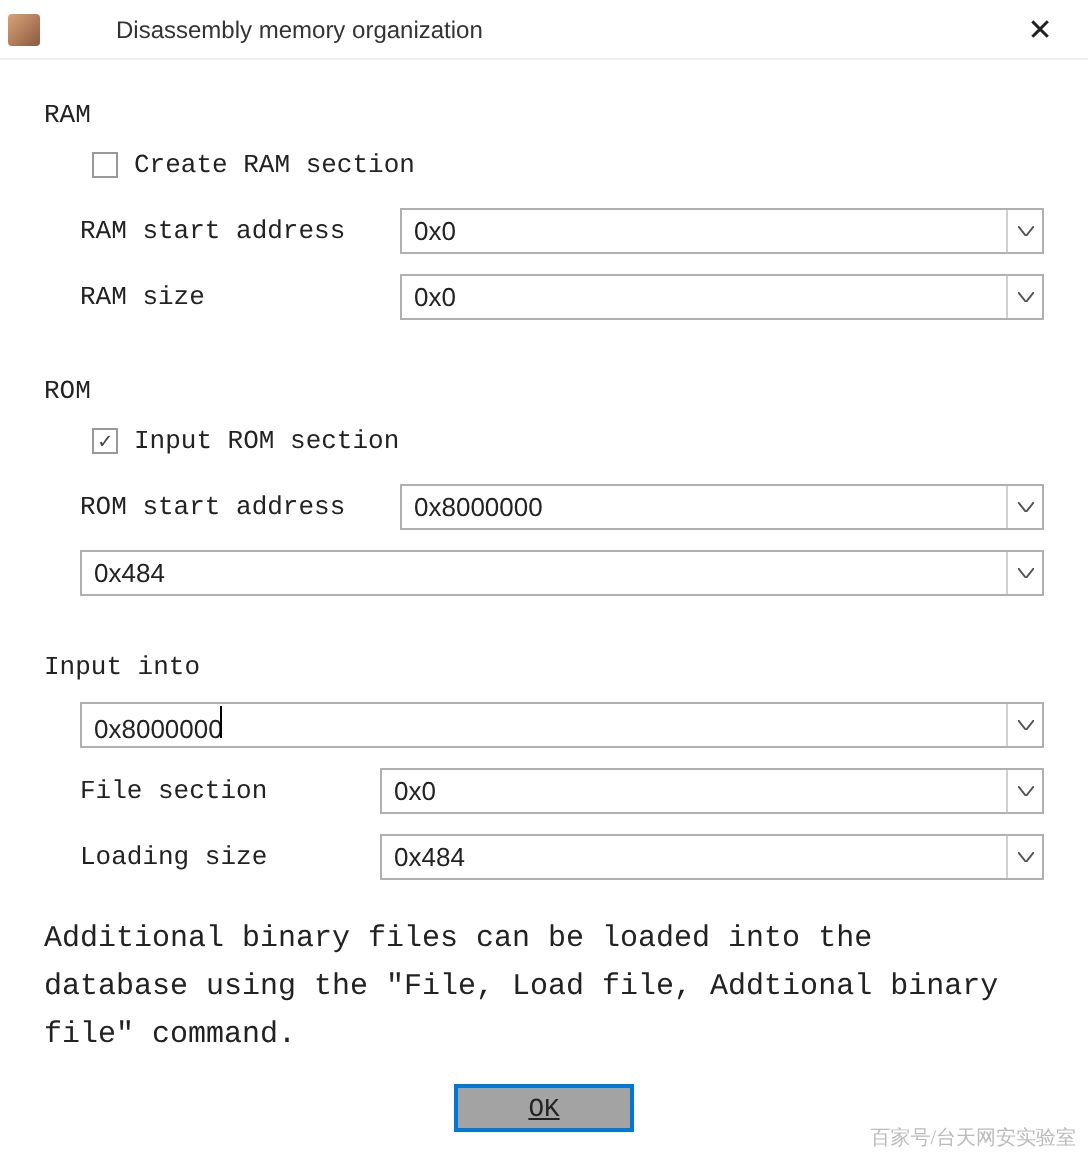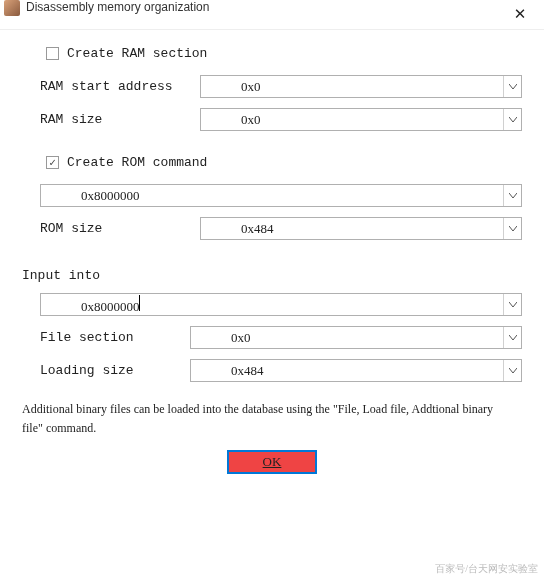--- a/index.html
+++ b/index.html
@@ -9,23 +9,24 @@
     font-size: 13px;
     background: #fff;
     color: #222;
     width: 544px;
     height: 580px;
     overflow: hidden;
   }
   .titlebar {
     height: 30px;
     display: flex;
-    align-items: flex-start;
+    align-items: center;
     padding: 0 4px;
     border-bottom: 1px solid #eee;
+    gap: 32px;
   }
   .app-icon {
     width: 16px;
     height: 16px;
     margin-right: 6px;
     background: linear-gradient(135deg,#d9a27a 0%,#8a5a3e 100%);
     border-radius: 2px;
   }
   .title-text {
     flex: 1;
@@ -83,54 +84,53 @@
     height: 23px;
     border: 1px solid #b0b0b0;
     position: relative;
     display: flex;
     align-items: center;
     background: #fff;
   }
   .combo-text {
     flex: 1;
     padding: 0 6px;
-    font-family: Liberation Serif, serif;
+    font-family: Liberation Sans, sans-serif;
     font-size: 13px;
-    margin-left: 34px;
   }
   .combo-btn {
     width: 18px;
     height: 100%;
     border-left: 1px solid #d0d0d0;
     display: flex;
     align-items: center;
     justify-content: center;
   }
   .combo-btn svg { width: 8px; height: 5px; }
   .caret { display:inline-block; width:0; border-left:1px solid #000; height:16px; margin-left:-1px; animation:blink 1s step-end infinite; }
   @keyframes blink { 50% { opacity:0; } }
   .spacer-sm { height: 14px; }
   .info-text {
-    font-family: Liberation Serif, serif;
+    font-family: Liberation Mono, monospace;
     padding: 8px 10px 8px 0;
     line-height: 1.6;
-    font-size: 12px;
+    font-size: 15px;
   }
   .button-row {
     display: flex;
     justify-content: center;
     gap: 24px;
     margin-top: 4px;
   }
   .btn {
     width: 90px;
     height: 24px;
     border: 1px solid #aeaeae;
-    background: #ef4444;
-    font-family: Liberation Serif, serif;
+    background: #a3a3a3;
+    font-family: Liberation Mono, monospace;
     font-size: 13px;
     display: flex;
     align-items: center;
     justify-content: center;
   }
   .btn.default {
     border: 2px solid #0078d7;
   }
   .btn.default span { text-decoration: underline; }
   .watermark {
@@ -154,20 +154,21 @@
 <body>
 
 <div class="titlebar">
   <div class="app-icon"></div>
   <div class="title-text">Disassembly memory organization</div>
   <div class="tb-close">✕</div>
 </div>
 
 <div class="content">
 
+  <div class="section-title">RAM</div>
   <div class="check-row">
     <div class="chk"></div>
     <div>Create RAM section</div>
   </div>
   <div class="field-row">
     <div class="field-label">RAM start address</div>
     <div class="combo">
       <div class="combo-text">0x0</div>
       <div class="combo-btn">
           <svg viewBox="0 0 8 5">
@@ -183,36 +184,37 @@
       <div class="combo-btn">
           <svg viewBox="0 0 8 5">
             <path d="M0 0 L4 5 L8 0" fill="none" stroke="#555" stroke-width="1"></path>
           </svg>
         </div>
     </div>
   </div>
 
   <div class="spacer-sm"></div>
 
+  <div class="section-title">ROM</div>
   <div class="check-row">
     <div class="chk">✓</div>
-    <div>Create ROM command</div>
-  </div>
-  <div class="field-row">
+    <div>Input ROM section</div>
+  </div>
+  <div class="field-row">
+    <div class="field-label">ROM start address</div>
     <div class="combo">
       <div class="combo-text">0x8000000</div>
       <div class="combo-btn">
           <svg viewBox="0 0 8 5">
             <path d="M0 0 L4 5 L8 0" fill="none" stroke="#555" stroke-width="1"></path>
           </svg>
         </div>
     </div>
   </div>
   <div class="field-row">
-    <div class="field-label">ROM size</div>
     <div class="combo">
       <div class="combo-text">0x484</div>
       <div class="combo-btn">
           <svg viewBox="0 0 8 5">
             <path d="M0 0 L4 5 L8 0" fill="none" stroke="#555" stroke-width="1"></path>
           </svg>
         </div>
     </div>
   </div>
 

